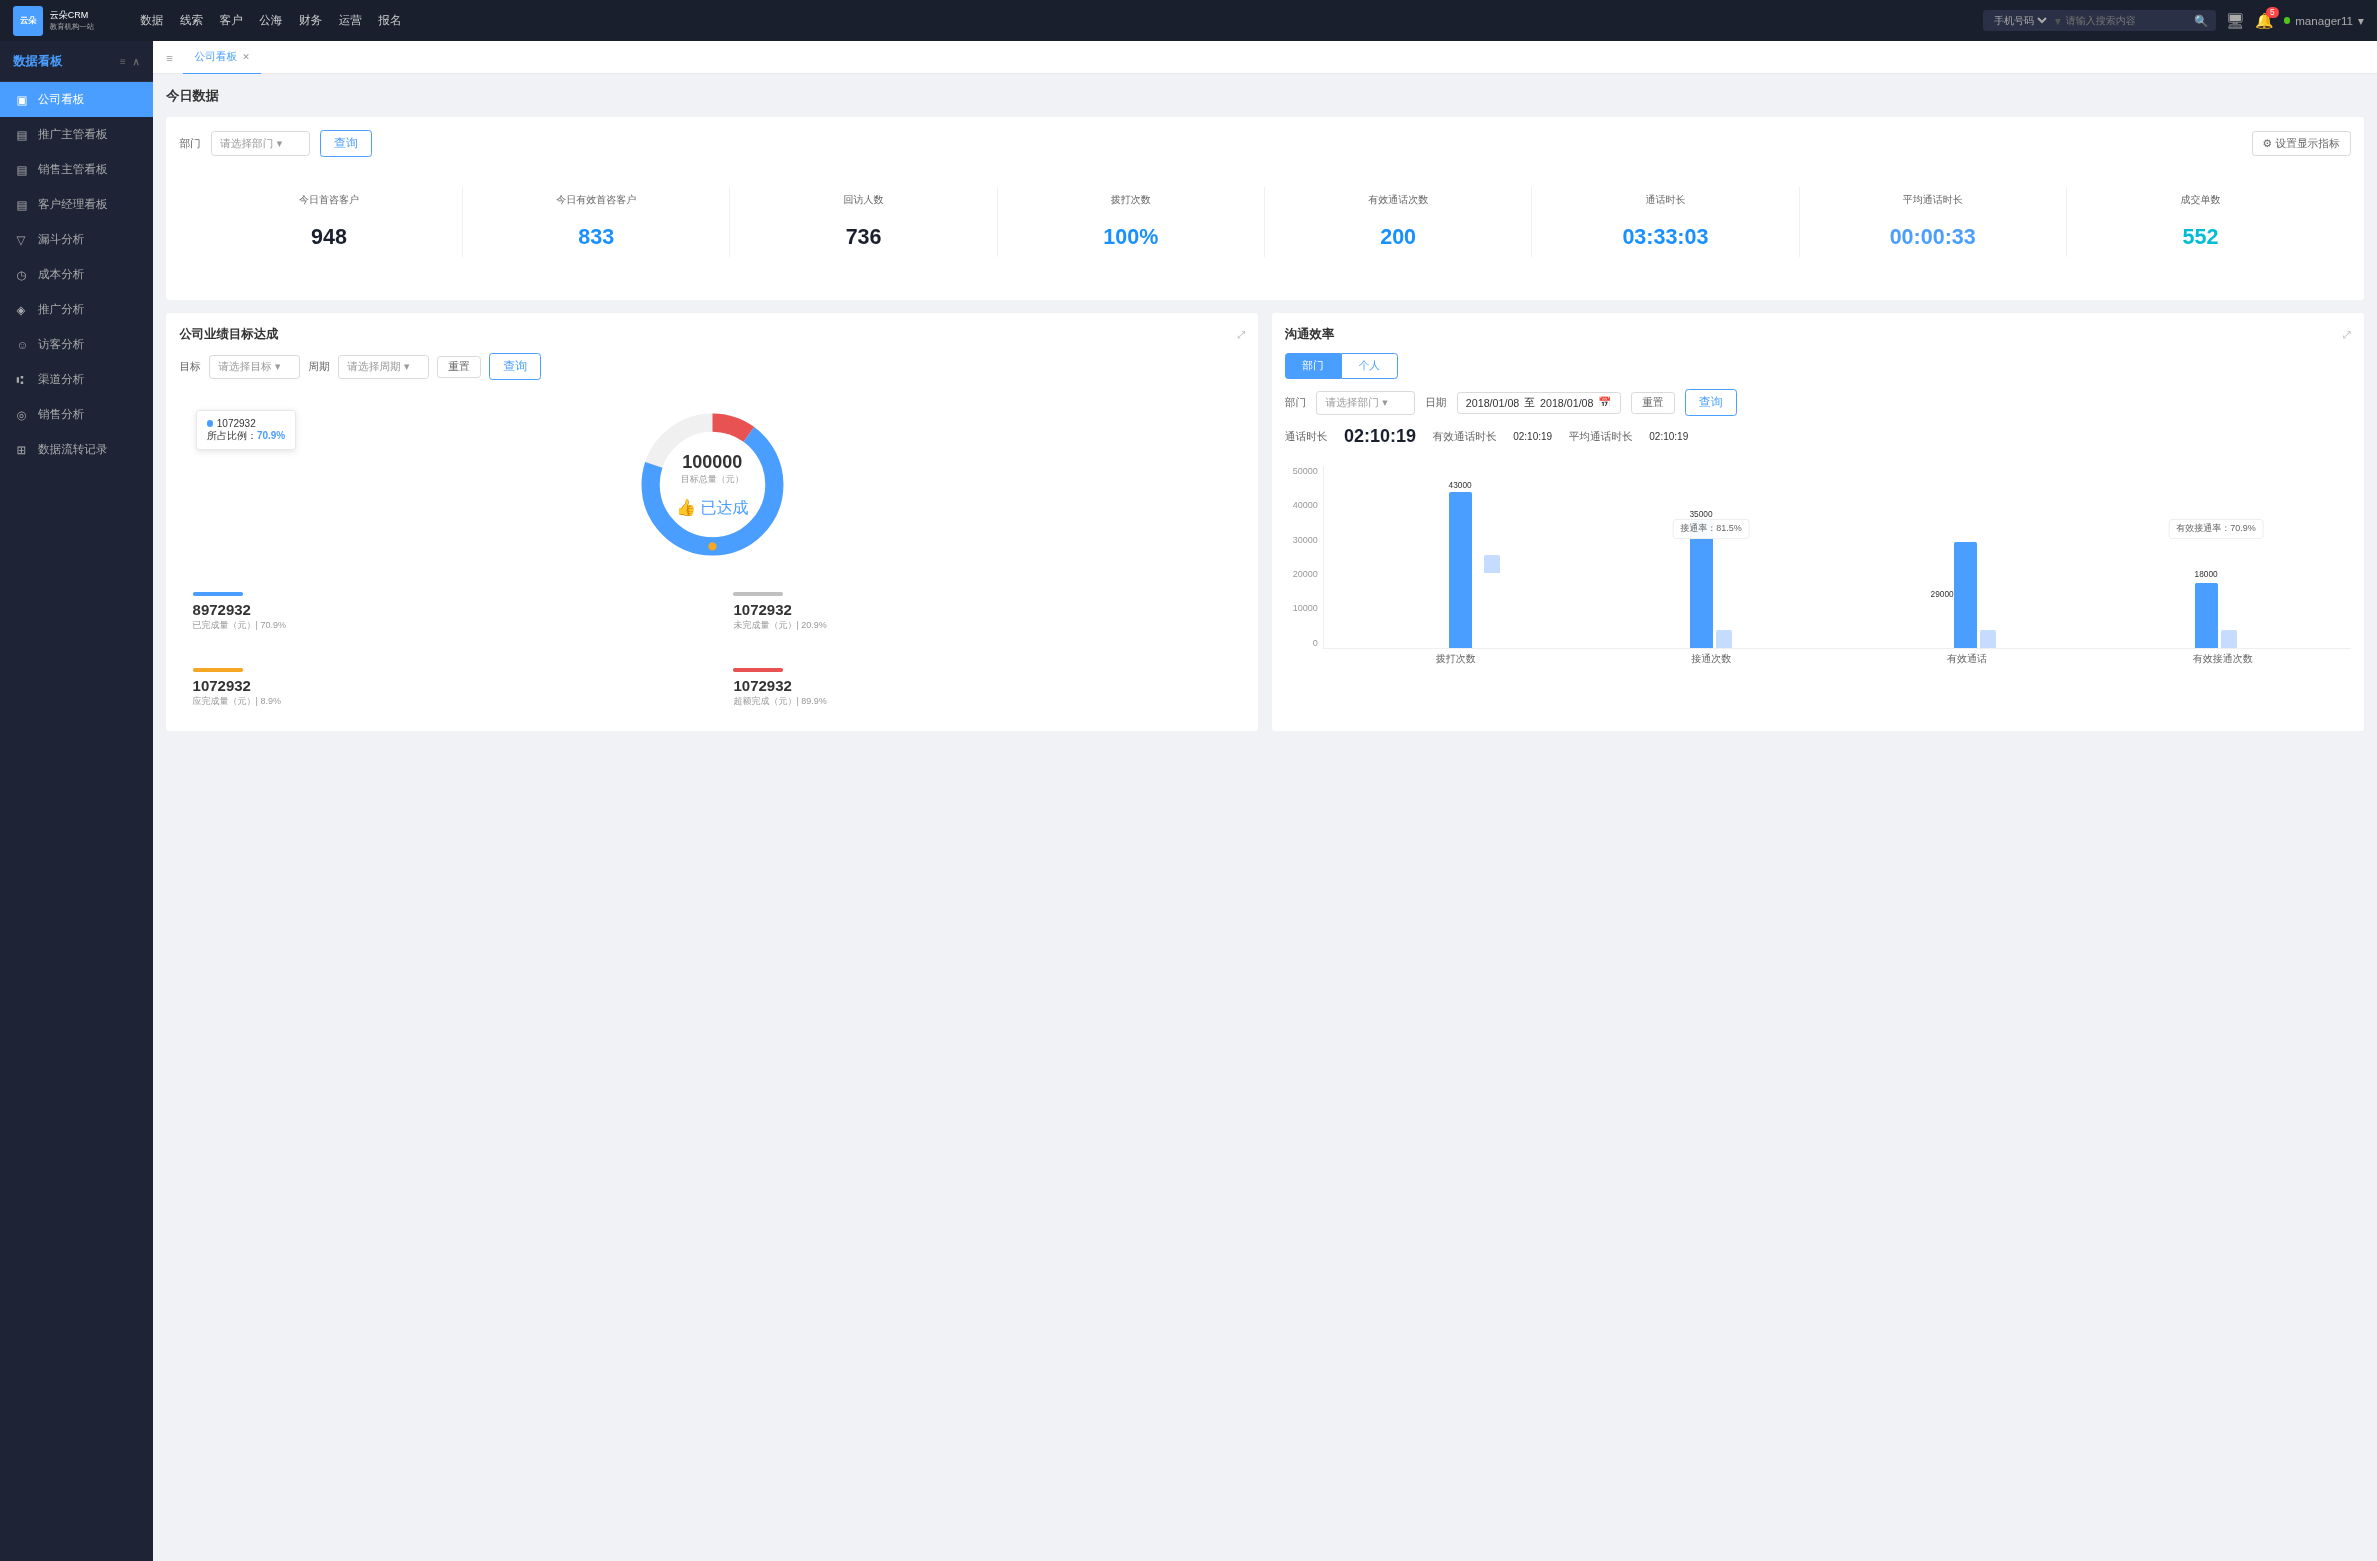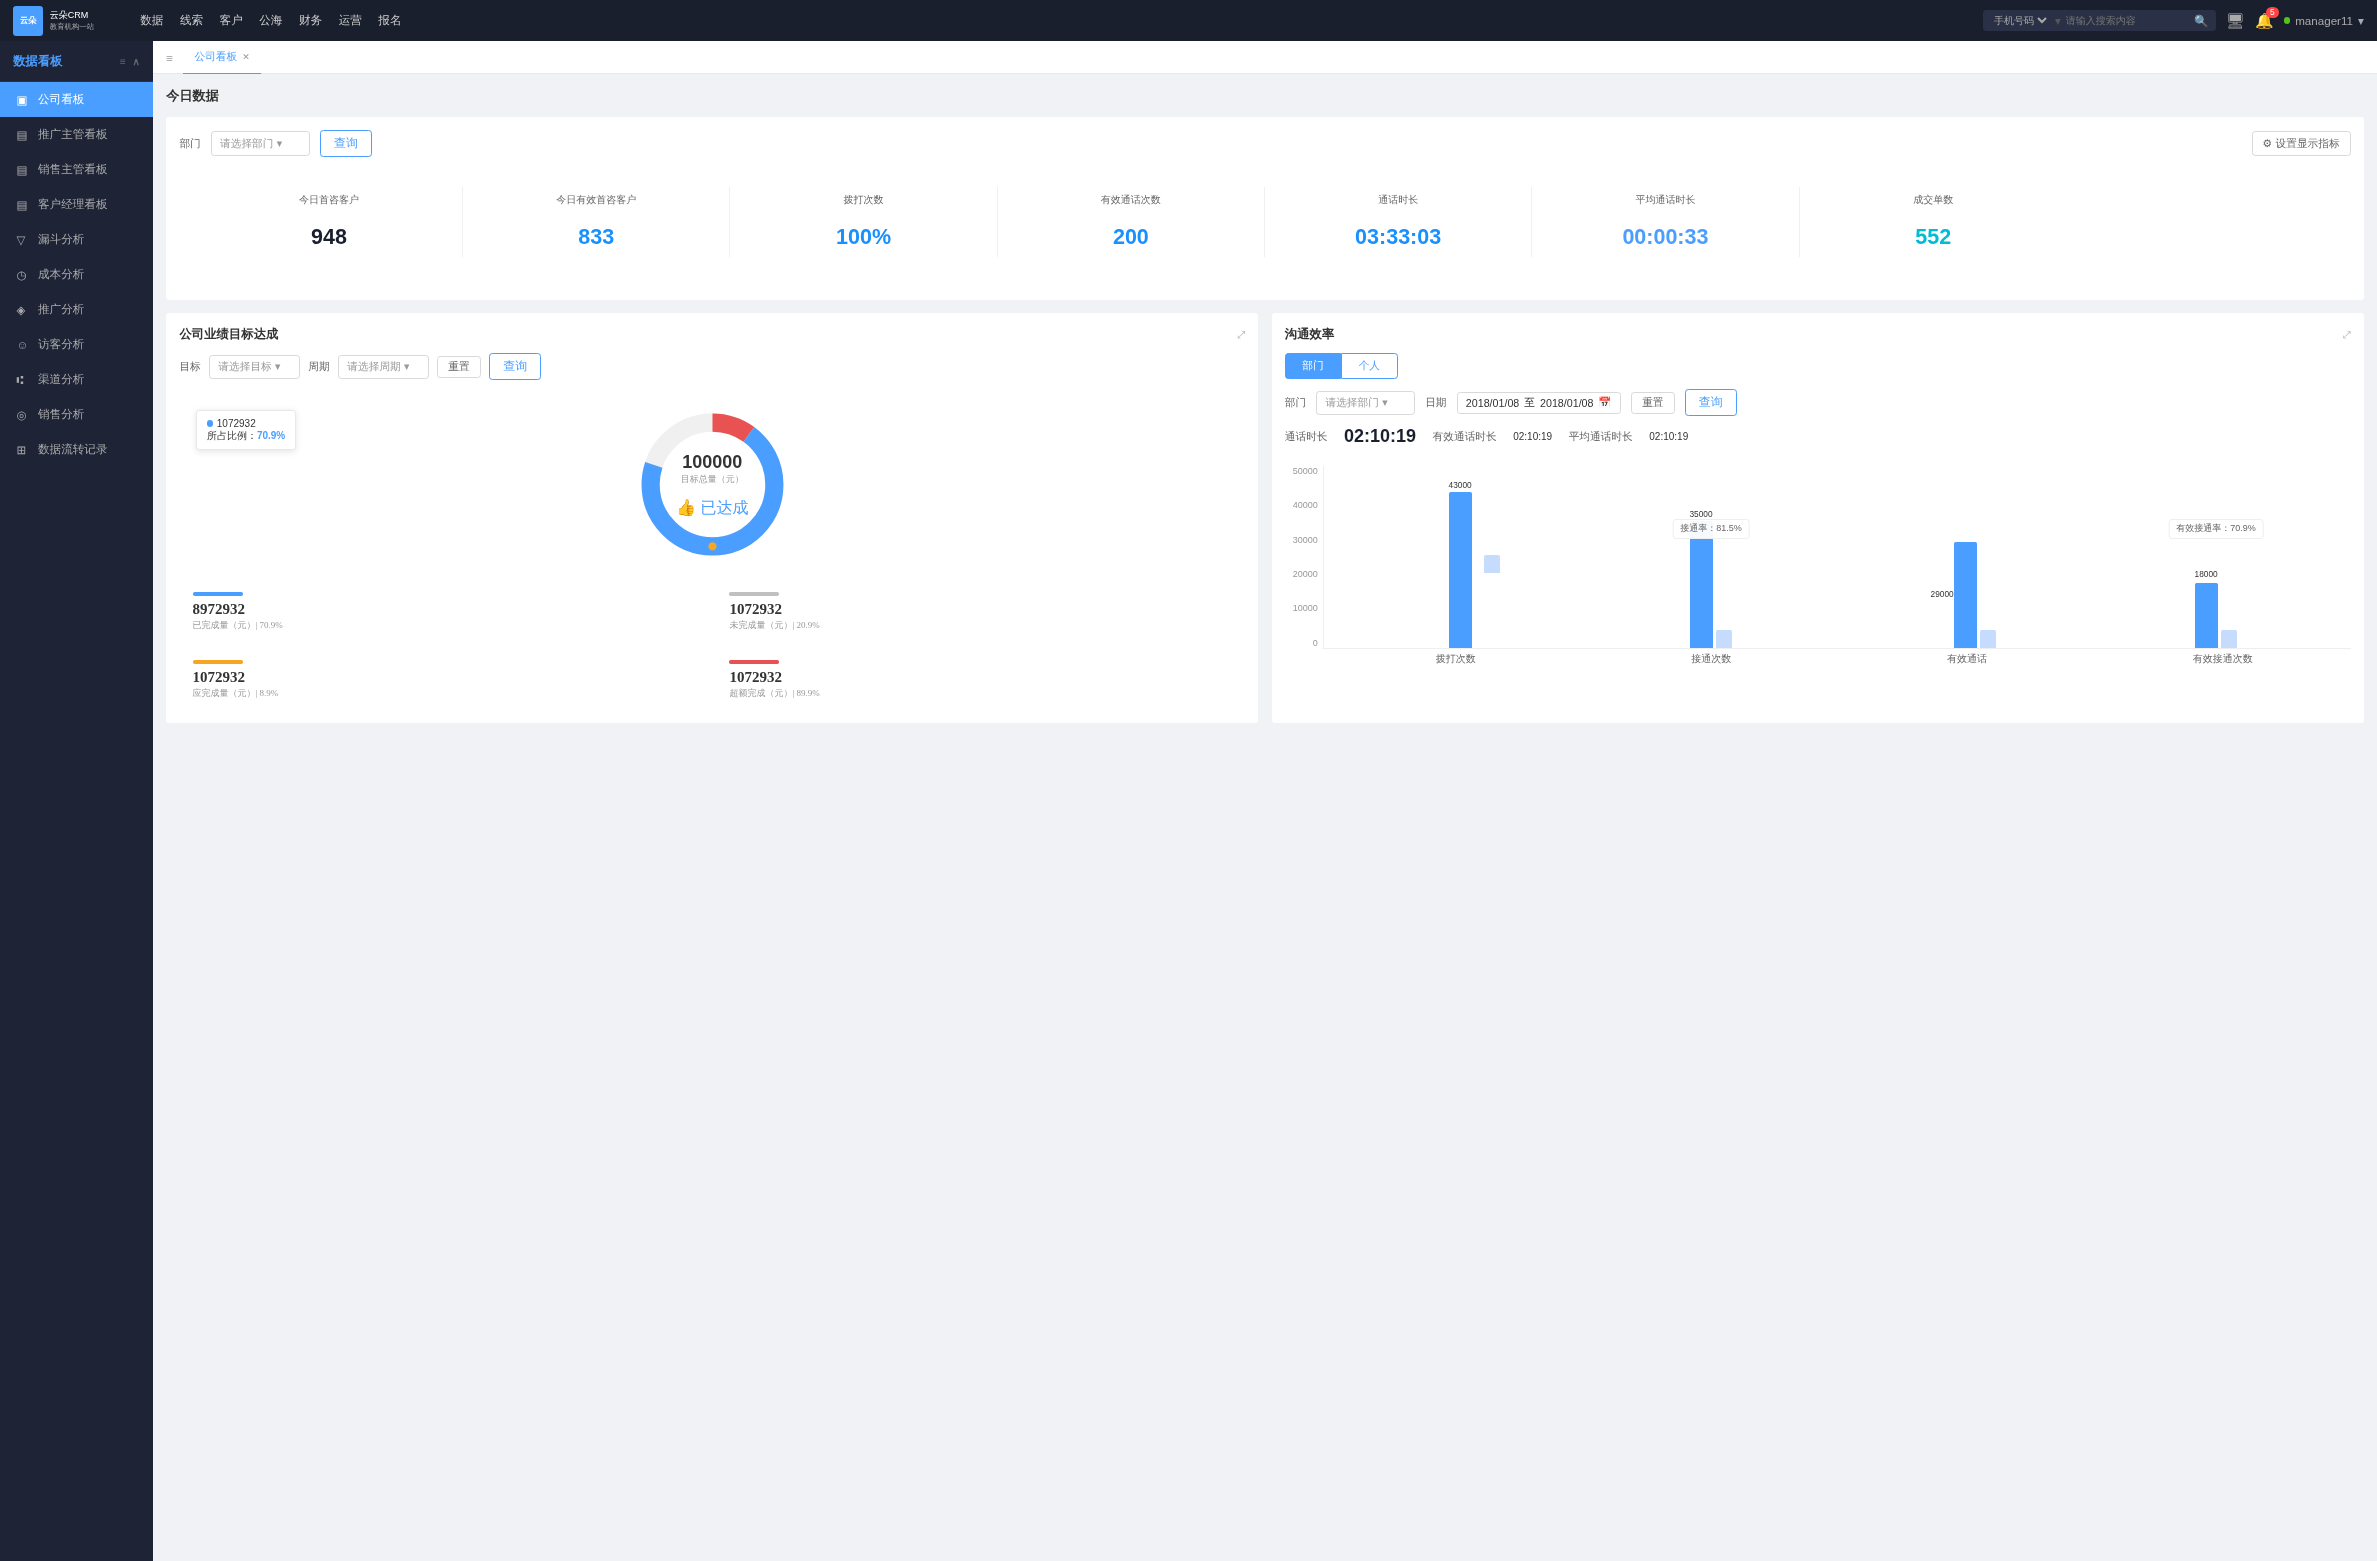--- a/index.html
+++ b/index.html
@@ -128,21 +128,21 @@
     
     .tooltip-box {
       position: absolute; left: 16.5px; top: 16.5px;
       background: white; border: 0.8px solid #e8e8e8; border-radius: 3.3px;
       padding: 6.6px 10px; font-size: 10px; box-shadow: 0 1.7px 6.6px rgba(0,0,0,0.1);
     }
     .tooltip-dot { display: inline-block; width: 6.6px; height: 6.6px; background: #4a9eff; border-radius: 50%; margin-right: 3.3px; }
     .tooltip-percent { color: #4a9eff; font-weight: bold; }
 
     
-    .goal-stats { display: grid; grid-template-columns: 1fr 1fr; gap: 8px; margin-top: 6.6px; font-family: Liberation Serif, serif; }
+    .goal-stats { display: grid; grid-template-columns: 1fr 1fr; gap: 16px; margin-top: 6.6px; }
     .goal-stat { padding: 10px 13.2px; }
     .goal-stat-bar { height: 3.3px; border-radius: 1.7px; margin-bottom: 5px; width: 50px; }
     .goal-stat-value { font-size: 15px; font-weight: bold; color: #333; }
     .goal-stat-label { font-size: 9px; color: #999; margin-top: 1.7px; }
 
     
     .eff-tabs { display: flex; gap: 0; margin-bottom: 10px; }
     .eff-tab {
       padding: 5px 16.5px; border: 0.8px solid #4a9eff; cursor: pointer;
       font-size: 10.7px; color: #4a9eff;
@@ -295,20 +295,24 @@
       <div class="stats-grid" id="stats-grid">
           <div class="stat-card">
             <div class="stat-label">今日首咨客户</div>
     <div class="stat-value dark">948</div>
           </div>
           <div class="stat-card">
             <div class="stat-label">今日有效首咨客户</div>
     <div class="stat-value blue">833</div>
           </div>
           <div class="stat-card">
+            <div class="stat-label">回访人数</div>
+    <div class="stat-value dark">736</div>
+          </div>
+          <div class="stat-card">
             <div class="stat-label">拨打次数</div>
     <div class="stat-value blue">100%</div>
           </div>
           <div class="stat-card">
             <div class="stat-label">有效通话次数</div>
     <div class="stat-value blue">200</div>
           </div>
           <div class="stat-card">
             <div class="stat-label">通话时长</div>
     <div class="stat-value blue">03:33:03</div>

